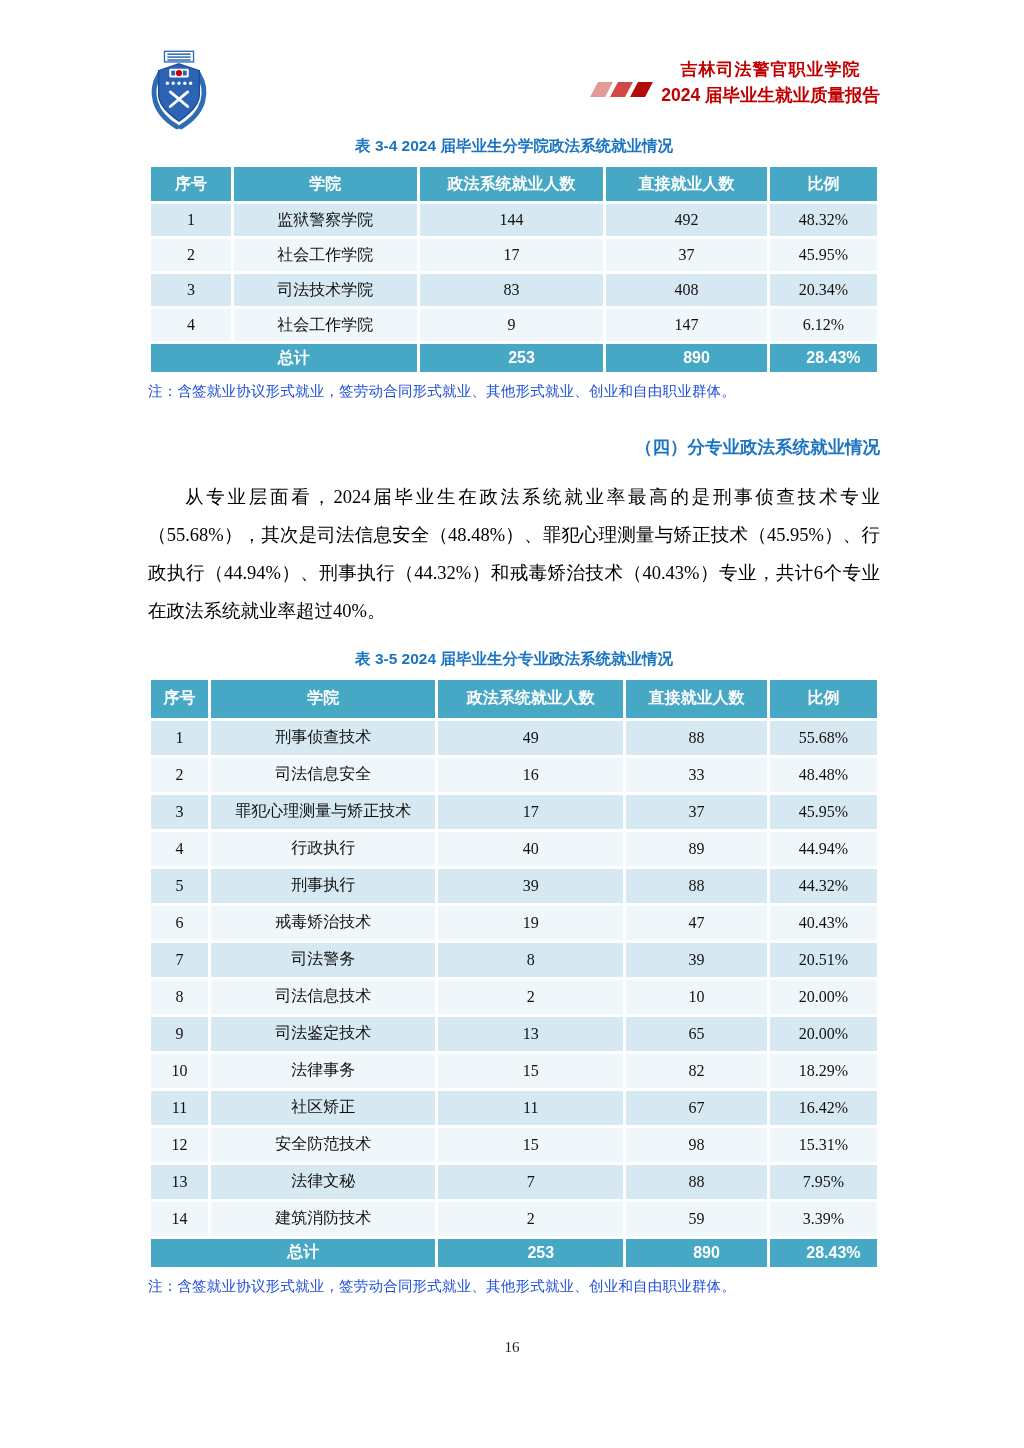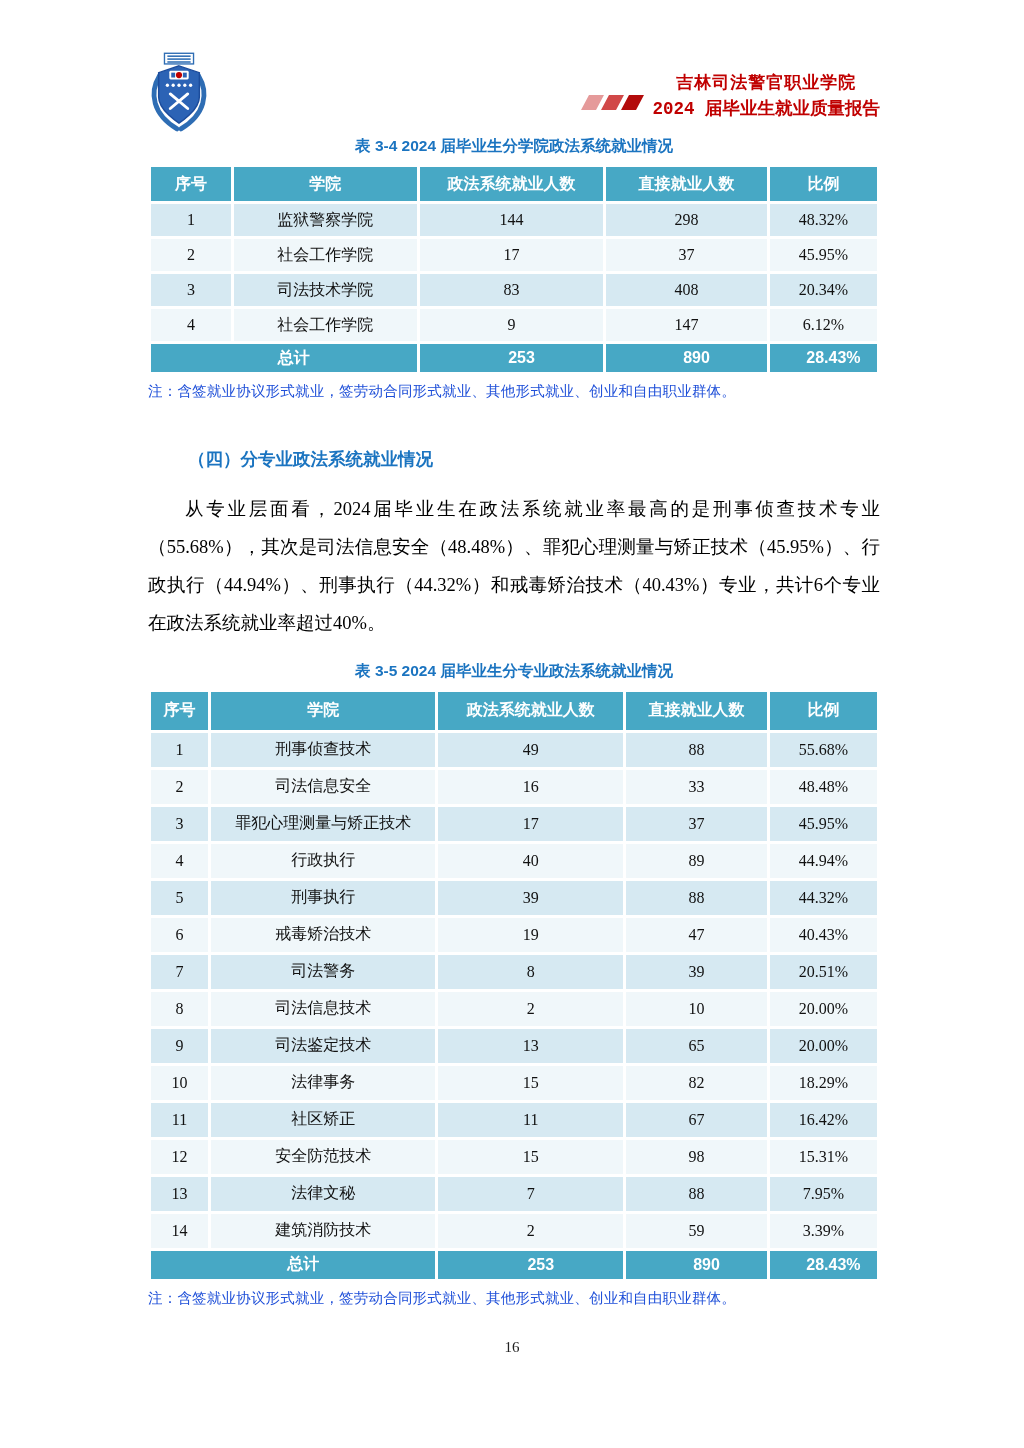--- a/index.html
+++ b/index.html
@@ -1,21 +1,21 @@
 <!DOCTYPE html>
 <html><head>
 <meta charset="utf-8">
 <style>
   * { margin:0; padding:0; box-sizing:border-box; }
   html,body { background:#ffffff; }
   body { width:1024px; height:1448px; font-family:"Liberation Sans", sans-serif; color:#000; overflow:hidden; }
   .page { width:1024px; height:1448px; padding:50px 144px 0 148px; position:relative; }
 
   
-  .page-header { display:flex; justify-content:space-between; align-items:center; height:86px;font-family:Liberation Mono, monospace; }
+  .page-header { display:flex; justify-content:space-between; align-items:flex-start; height:86px; }
   .logo { width:62px; height:82px; }
   .brand { display:flex; align-items:center; gap:12px; margin-top:8px; }
   .slashes { display:flex; gap:5px; margin-top:12px; }
   .slash { width:15px; height:15px; transform:skewX(-28deg); }
   .slash.s1 { background:#e59a9a; }
   .slash.s2 { background:#d14848; }
   .slash.s3 { background:#b30b0b; }
   .brand-text { text-align:center; color:#c00000; font-weight:bold; line-height:1.45; }
   .brand-text .line1 { font-size:17px; letter-spacing:1px; }
   .brand-text .line2 { font-size:17.5px; }
@@ -30,21 +30,21 @@
   table.t1 th { height:34px; }
   table.t2 th { height:38px; }
   table.data-table td { text-align:center; vertical-align:middle; font-size:16px; font-family:"Liberation Serif","DejaVu Serif",serif; color:#111; }
   table.t1 tbody td { height:32px; }
   table.t2 tbody td { height:34px; }
   table.data-table tbody tr:nth-child(odd) td { background:#d6e9f2; }
   table.data-table tbody tr:nth-child(even) td { background:#f0f7fa; }
   table.data-table tfoot td { background:#47a8c5; color:#ffffff; font-weight:bold; height:28px; font-family:"Liberation Sans",sans-serif; font-size:16px;padding-left:20px; }
 
   
-  .section-heading { margin-top:46px; padding-left:40px; color:#1b74c0; font-weight:bold; font-size:17.5px; }
+  .section-heading { margin-top:34px; padding-left:40px; color:#1b74c0; font-weight:bold; font-size:17.5px;text-align:right; }
   .para { margin-top:20px; font-family:"Liberation Serif","DejaVu Serif",serif; font-size:18.5px; line-height:2.05; text-align:justify; text-indent:2em; color:#000; }
   .t2-title { margin-top:18px; }
 
   .page-number { position:absolute; bottom:92px; left:0; width:100%; text-align:center; font-family:"Liberation Serif","DejaVu Serif",serif; font-size:15px; color:#222; }
 </style>
 </head>
 <body>
 
 <div class="page">
 
@@ -106,21 +106,21 @@
           <th>政法系统就业人数</th>
           <th>直接就业人数</th>
           <th>比例</th>
         </tr>
       </thead>
     <tbody>
         <tr>
           <td>1</td>
           <td>监狱警察学院</td>
           <td>144</td>
-          <td>298</td>
+          <td>492</td>
           <td>48.32%</td>
         </tr>
         <tr>
           <td>2</td>
           <td>社会工作学院</td>
           <td>17</td>
           <td>37</td>
           <td>45.95%</td>
         </tr>
         <tr>

